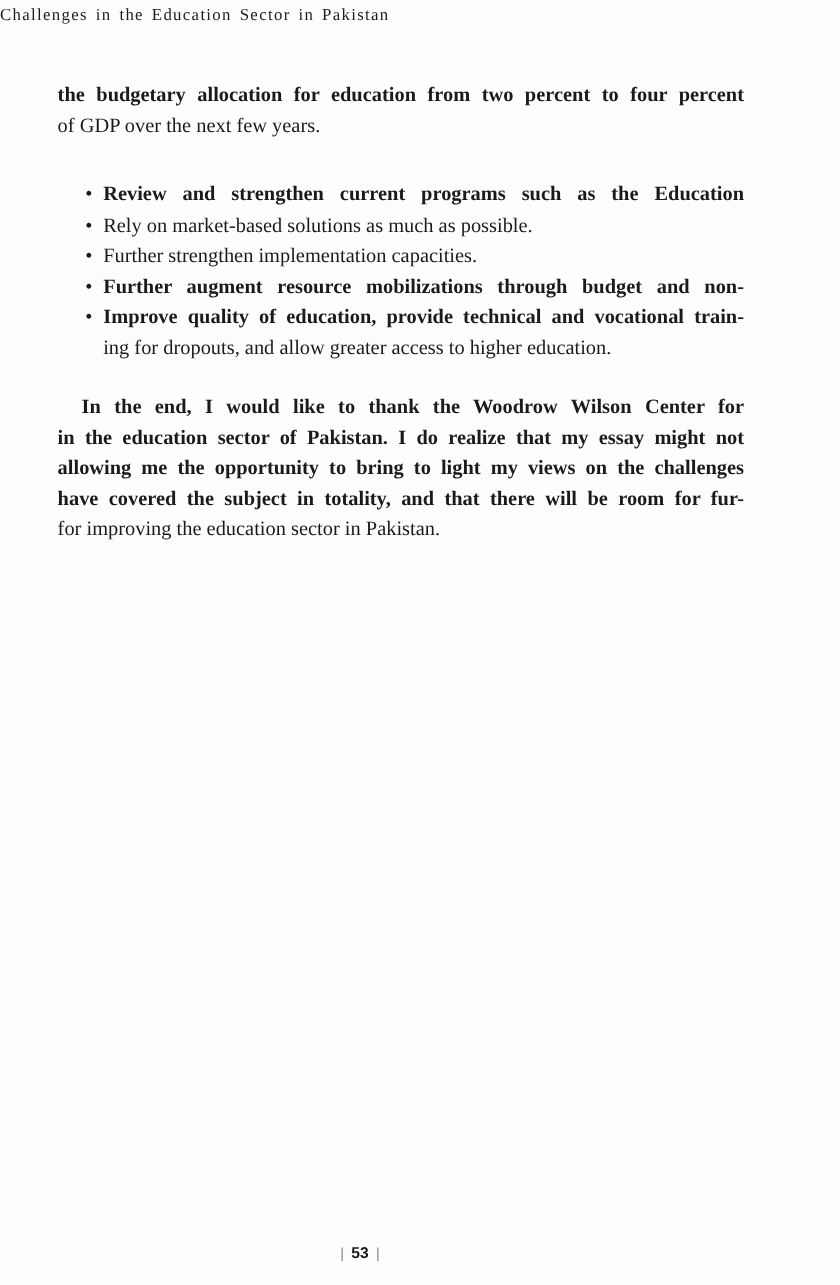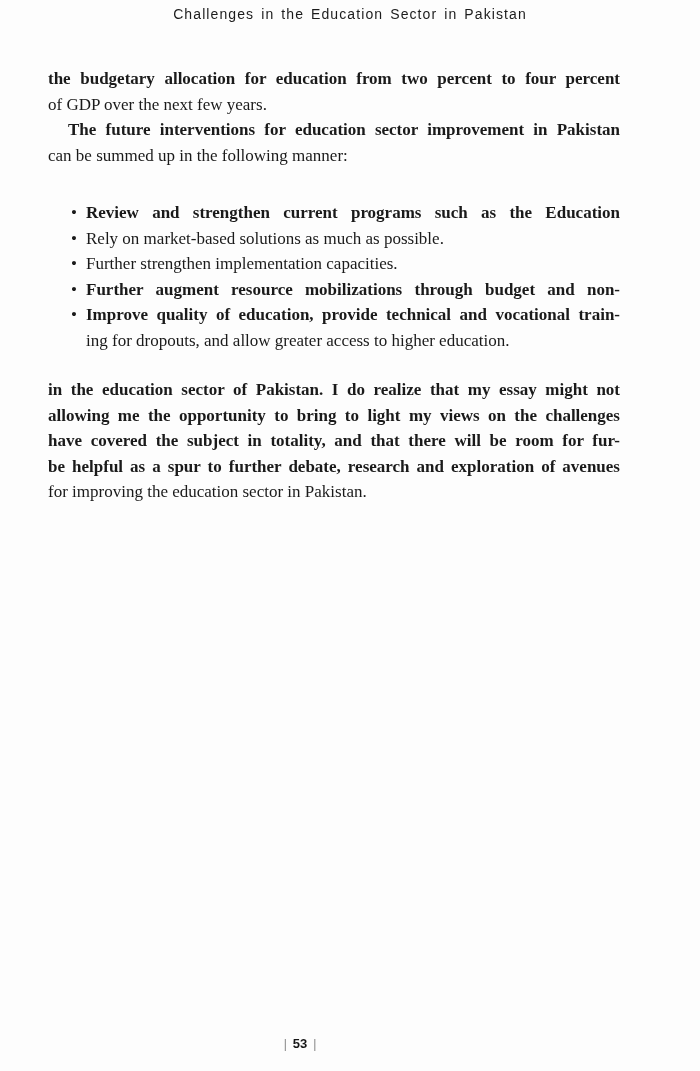--- a/index.html
+++ b/index.html
@@ -7,22 +7,21 @@
     width: 700px; height: 1071px;
     background: #fdfdfd;
     position: relative;
     overflow: hidden;
     font-family: "Liberation Serif", "DejaVu Serif", serif;
     color: #1a1a1a;
   }
   .running-head {
     position: absolute;
     top: 6px; left: 0; width: 700px;
-    text-align: center;
-    font-family: Liberation Sans, sans-serif;
+    font-family: Liberation Serif, serif;
     font-size: 14px;
     letter-spacing: 1.1px;
     word-spacing: 2px;
     color: #1c1c1c;
   }
   .content {
     position: absolute;
     top: 66px; left: 48px; width: 572px;
   }
   .line {
@@ -65,24 +64,20 @@
 
 <div class="running-head">Challenges in the Education Sector in Pakistan</div>
 
 <div class="content">
 
   <div class="para">
     <div class="line fill">the budgetary allocation for education from two percent to four percent</div>
     <div class="line">of GDP over the next few years.</div>
   </div>
 
-  <div class="para">
-    <div class="line fill ind">The future interventions for education sector improvement in Pakistan</div>
-    <div class="line">can be summed up in the following manner:</div>
-  </div>
 
   <div class="bullets">
 
     <div class="bullet-item">
       <span class="bullet-marker">•</span>
       <div class="line fill">Review and strengthen current programs such as the Education</div>
     </div>
 
     <div class="bullet-item">
       <span class="bullet-marker">•</span>
@@ -101,24 +96,24 @@
 
     <div class="bullet-item">
       <span class="bullet-marker">•</span>
       <div class="line fill">Improve quality of education, provide technical and vocational train-</div>
       <div class="line">ing for dropouts, and allow greater access to higher education.</div>
     </div>
 
   </div>
 
   <div class="para closing">
+    <div class="line fill ind">In the end, I would like to thank the Woodrow Wilson Center for</div>
     <div class="line fill">in the education sector of Pakistan. I do realize that my essay might not</div>
     <div class="line fill">allowing me the opportunity to bring to light my views on the challenges</div>
     <div class="line fill">have covered the subject in totality, and that there will be room for fur-</div>
-    <div class="line fill">be helpful as a spur to further debate, research and exploration of avenues</div>
     <div class="line">for improving the education sector in Pakistan.</div>
   </div>
 
 </div>
 
 <div class="footer">
   <span class="bar">|</span><span class="num">53</span><span class="bar">|</span>
 </div>
 
 </body></html>

